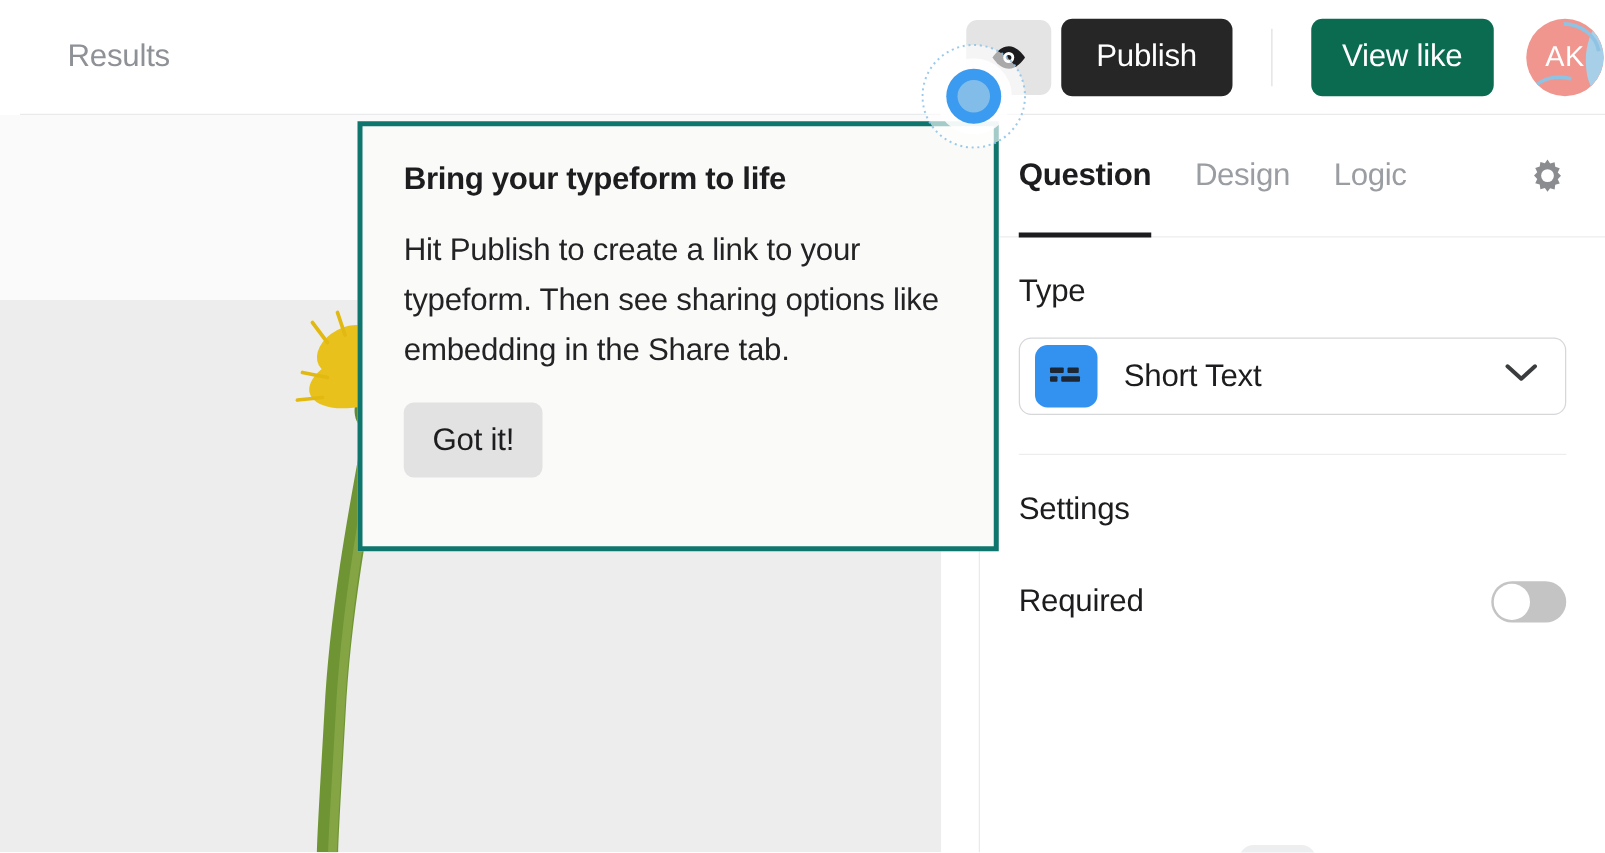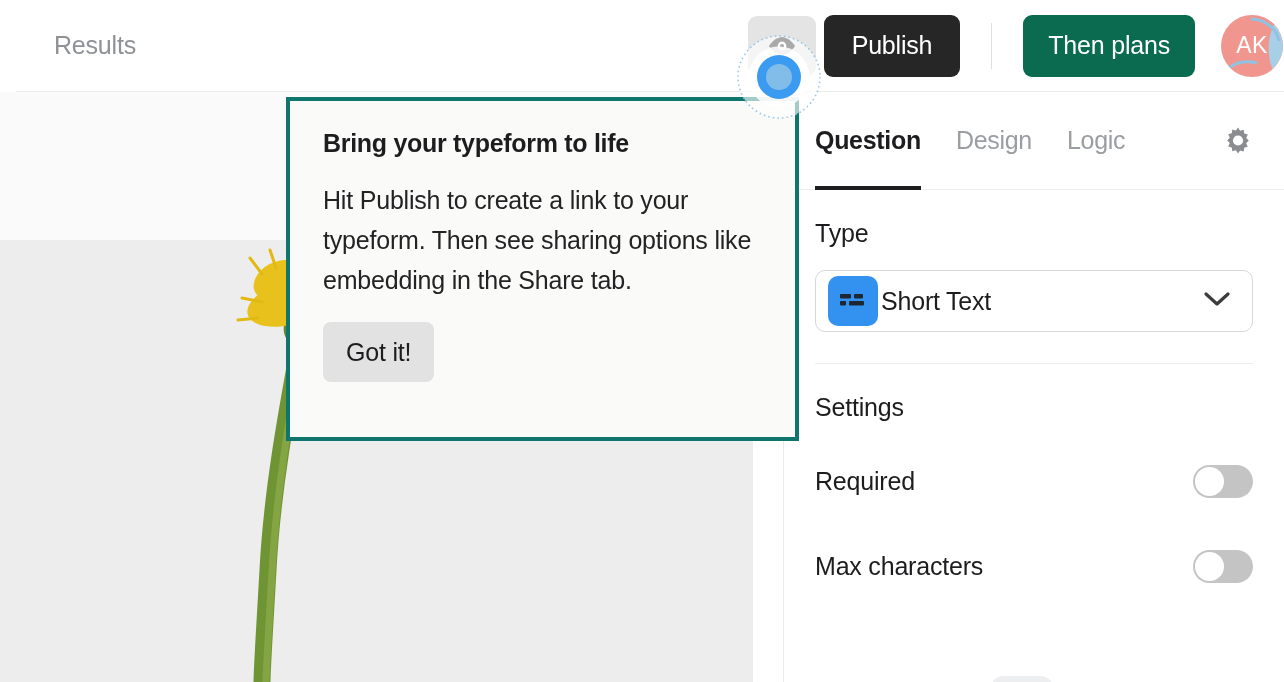--- a/index.html
+++ b/index.html
@@ -244,21 +244,21 @@
     border-radius: 10px;
     background: #3392f0;
     flex: 0 0 auto;
     display: flex;
     align-items: center;
     justify-content: center;
   }
   .type-label {
     font-size: 25px;
     color: #1d1d1f;
-    margin-left: 3px;
+    margin-left: 21px;
     letter-spacing: -0.2px;
     flex: 1 1 auto;
   }
   .chevron { margin-right: 10px; flex: 0 0 auto; }
 
   .hr {
     margin-top: 31px;
     height: 1px;
     background: #ededee;
   }
@@ -371,21 +371,21 @@
             <circle cx="15" cy="10" r="4.4" fill="#ffffff"></circle>
             <circle cx="15" cy="10" r="2.1" fill="#1d1d1f"></circle>
           </svg>
         </span>
       </button>
 
       <button class="publish-btn">Publish</button>
 
       <div class="vdivider"></div>
 
-      <button class="viewplans-btn">Then plans</button>
+      <button class="viewplans-btn">View like</button>
 
       <div class="avatar">
         <svg width="62" height="62" viewBox="0 0 62 62">
           <defs>
               <clipPath id="ac">
                 <circle cx="31" cy="31" r="31"></circle>
               </clipPath>
             </defs>
           <g clip-path="url(#ac)">
             <path d="M62 -4 C52 8 46 22 48 40 C49 52 54 60 62 66 Z" fill="#a8cfe8"></path>
@@ -478,26 +478,20 @@
     <div class="section">
       <div class="section-title">Settings</div>
 
       <div class="setting-row">
         <span class="setting-label">Required</span>
         <span class="toggle">
           <span class="knob"></span>
         </span>
       </div>
 
-      <div class="setting-row">
-        <span class="setting-label">Max characters</span>
-        <span class="toggle">
-          <span class="knob"></span>
-        </span>
-      </div>
     </div>
   </div>
 
   <div class="peek-shape"></div>
 
   <div class="tooltip">
     <h2>Bring your typeform to life</h2>
     <p>Hit Publish to create a link to your typeform. Then see sharing options like embedding in the Share tab.</p>
     <button class="gotit-btn">Got it!</button>
   </div>

